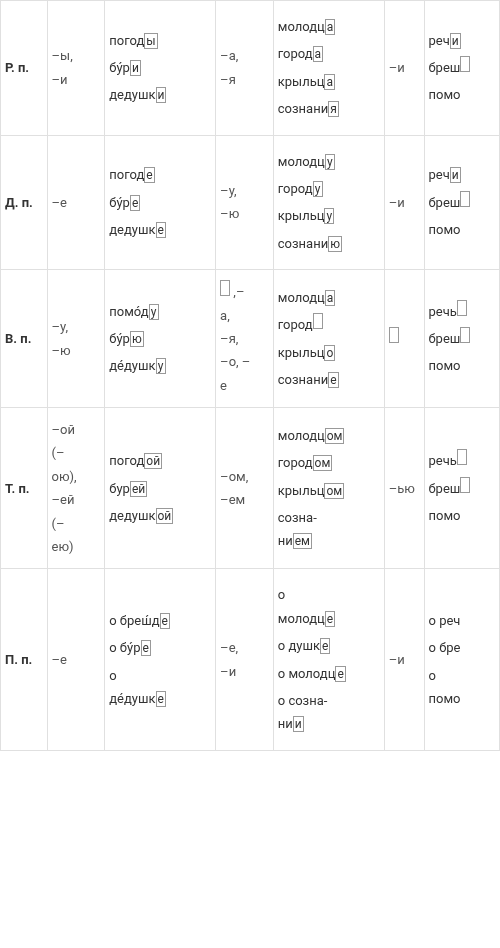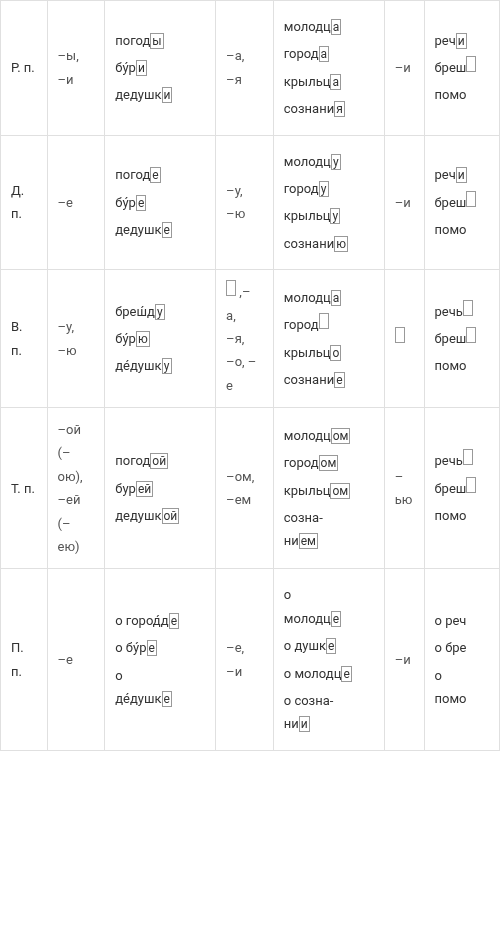--- a/index.html
+++ b/index.html
@@ -1,19 +1,19 @@
 <!DOCTYPE html>
 <html><head>
 <meta charset="utf-8">
 <style>
 *{margin:0;padding:0;box-sizing:border-box}
 body{font-family:-apple-system,BlinkMacSystemFont,"Segoe UI",Roboto,sans-serif;font-size:14px;color:#333;background:#fff;width:500px}
 table{border-collapse:collapse;width:100%;table-layout:fixed}
-td{border:1px solid #e0e0e0;padding:10px 10px;vertical-align:middle;font-size:13px;line-height:1.8}
-td.case{font-weight:normal;width:42px}
+td{border:1px solid #e0e0e0;padding:10px 4px;vertical-align:middle;font-size:13px;line-height:1.8}
+td.case{font-weight:bold;width:42px}
 td.end{width:52px;color:#555}
 td.ex{width:100px}
 td.end2{width:52px;color:#555}
 td.ex2{width:100px}
 td.end3{width:36px;color:#555}
 td.ex3{width:68px}
 .w{display:block;margin:4px 0;white-space:nowrap}
 .bx{display:inline-block;border:1px solid #999;padding:0 1px;min-width:10px;height:16px;line-height:14px;text-align:center;font-size:12px;vertical-align:baseline}
 </style>
 </head>
@@ -62,21 +62,21 @@
         <td class="ex3">
           <span class="w"><span>реч</span><span class="bx">и</span></span>
           <span class="w"><span>бреш</span><span class="bx"></span></span>
           <span class="w"><span>помо</span></span>
         </td>
       </tr>
       <tr>
         <td class="case">В. п.</td>
         <td class="end">–у,<br>–ю</td>
         <td class="ex">
-          <span class="w"><span>бреш́д</span><span class="bx">у</span></span>
+          <span class="w"><span>помо́д</span><span class="bx">у</span></span>
           <span class="w"><span>бу́р</span><span class="bx">ю</span></span>
           <span class="w"><span>де́душк</span><span class="bx">у</span></span>
         </td>
         <td class="end2"><span class="bx"></span> ,–<br>а,<br>–я,<br>–о, –<br>е</td>
         <td class="ex2">
           <span class="w"><span>молодц</span><span class="bx">а</span></span>
           <span class="w"><span>город</span><span class="bx"></span></span>
           <span class="w"><span>крыльц</span><span class="bx">о</span></span>
           <span class="w"><span>сознани</span><span class="bx">е</span></span>
         </td>
@@ -106,21 +106,21 @@
         <td class="ex3">
           <span class="w"><span>речь</span><span class="bx"></span></span>
           <span class="w"><span>бреш</span><span class="bx"></span></span>
           <span class="w"><span>помо</span></span>
         </td>
       </tr>
       <tr>
         <td class="case">П. п.</td>
         <td class="end">–е</td>
         <td class="ex">
-          <span class="w"><span>о город́д</span><span class="bx">е</span></span>
+          <span class="w"><span>о бреш́д</span><span class="bx">е</span></span>
           <span class="w"><span>о бу́р</span><span class="bx">е</span></span>
           <span class="w"><span>о<br>де́душк</span><span class="bx">е</span></span>
         </td>
         <td class="end2">–е,<br>–и</td>
         <td class="ex2">
           <span class="w"><span>о<br>молодц</span><span class="bx">е</span></span>
           <span class="w"><span>о душк</span><span class="bx">е</span></span>
           <span class="w"><span>о молодц</span><span class="bx">е</span></span>
           <span class="w"><span>о созна-<br>ни</span><span class="bx">и</span></span>
         </td>

